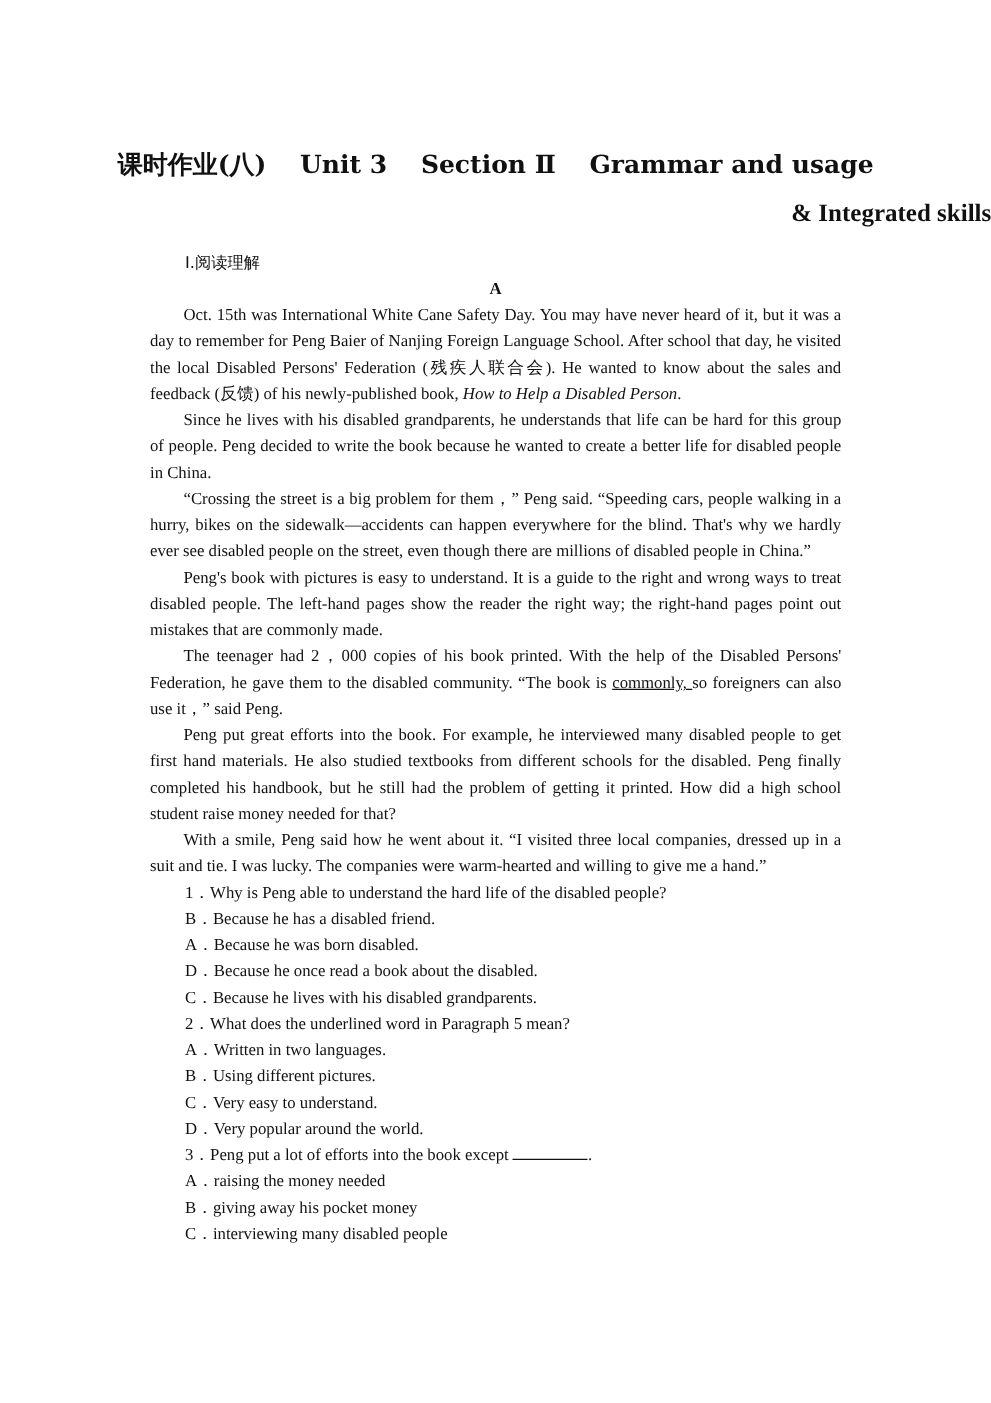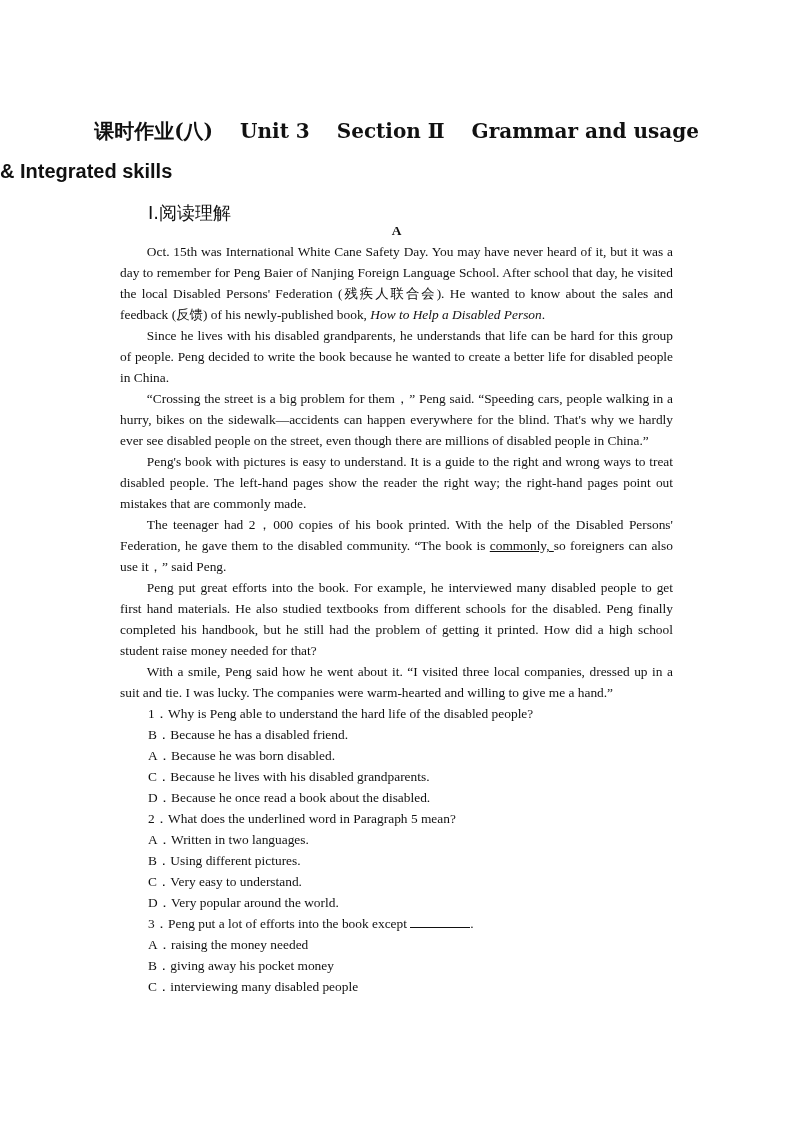--- a/index.html
+++ b/index.html
@@ -1,23 +1,23 @@
 <!DOCTYPE html>
 <html><head>
 <meta charset="utf-8">
 <style>
   html, body { margin: 0; padding: 0; background: #ffffff; }
   body { width: 793px; height: 1122px; position: relative; overflow: hidden; color: #111; }
   .page { position: absolute; left: 0; top: 0; width: 743px; height: 1122px; }
   .title1 { position: absolute; top: 118px; left: 0; width: 793px; text-align: center;
     font-family: "DejaVu Serif", serif; font-weight: bold; font-size: 20px; letter-spacing: 0px; }
   .title1 span { margin: 0 10px; }
-  .title2 { position: absolute; top: 160px; left: 0; width: 793px; text-align: left;
-    font-family: Liberation Sans, sans-serif; font-weight: bold; font-size: 20px; }
-  .section { position: absolute; top: 201px; left: 148px; font-family: "DejaVu Sans", sans-serif; font-size: 18px; }
+  .title2 { position: absolute; top: 160px; left: 0; width: 793px; text-align: right;
+    font-family: Liberation Serif, serif; font-weight: bold; font-size: 20px; }
+  .section { position: absolute; top: 201px; left: 148px; font-family: "DejaVu Sans", sans-serif; font-size: 13px; }
   .body { position: absolute; top: 220px; left: 120px; width: 553px;
     font-family: "Liberation Serif", serif; font-size: 13.4px; line-height: 21px; }
   .center { text-align: center; font-weight: bold; margin: 0; }
   p { margin: 0; text-align: justify; text-indent: 2em; }
   .q { text-indent: 0; padding-left: 28px; text-align: left; }
   .u { text-decoration: underline; }
   .ital { font-style: italic; margin-top: 12px; }
   .blank { display: inline-block; width: 60px; border-bottom: 1px solid #111; height: 12px; vertical-align: baseline; }
 </style>
 </head>
@@ -39,22 +39,22 @@
     <p>Since he lives with his disabled grandparents, he understands that life can be hard for this group of people. Peng decided to write the book because he wanted to create a better life for disabled people in China.</p>
     <p>“Crossing the street is a big problem for them，” Peng said. “Speeding cars, people walking in a hurry, bikes on the sidewalk—accidents can happen everywhere for the blind. That's why we hardly ever see disabled people on the street, even though there are millions of disabled people in China.”</p>
     <p>Peng's book with pictures is easy to understand. It is a guide to the right and wrong ways to treat disabled people. The left-hand pages show the reader the right way; the right-hand pages point out mistakes that are commonly made.</p>
     <p><span>The teenager had 2，000 copies of his book printed. With the help of the Disabled Persons' Federation, he gave them to the disabled community. “The book is </span><span class="u">commonly,  </span><span>so foreigners can also use it，” said Peng.</span></p>
     <p>Peng put great efforts into the book. For example, he interviewed many disabled people to get first hand materials. He also studied textbooks from different schools for the disabled. Peng finally completed his handbook, but he still had the problem of getting it printed.   How did a high school student raise money needed for that?</p>
     <p>With a smile, Peng said how he went about it. “I visited three local companies, dressed up in a suit and tie. I was lucky. The companies were warm-hearted and willing to give me a hand.”</p>
 
     <p class="q">1．Why is Peng able to understand the hard life of the disabled people?</p>
     <p class="q">B．Because he has a disabled friend.</p>
     <p class="q">A．Because he was born disabled.</p>
+    <p class="q">D．Because he once read a book about the disabled.</p>
     <p class="q">C．Because he lives with his disabled grandparents.</p>
-    <p class="q">D．Because he once read a book about the disabled.</p>
 
     <p class="q">2．What does the underlined word in Paragraph 5 mean?</p>
     <p class="q">A．Written in two languages.</p>
     <p class="q">B．Using different pictures.</p>
     <p class="q">C．Very easy to understand.</p>
     <p class="q">D．Very popular around the world.</p>
 
     <p class="q"><span>3．Peng put a lot of efforts into the book except </span><span class="blank"></span><span>.</span></p>
     <p class="q">A．raising the money needed</p>
     <p class="q">B．giving away his pocket money</p>

